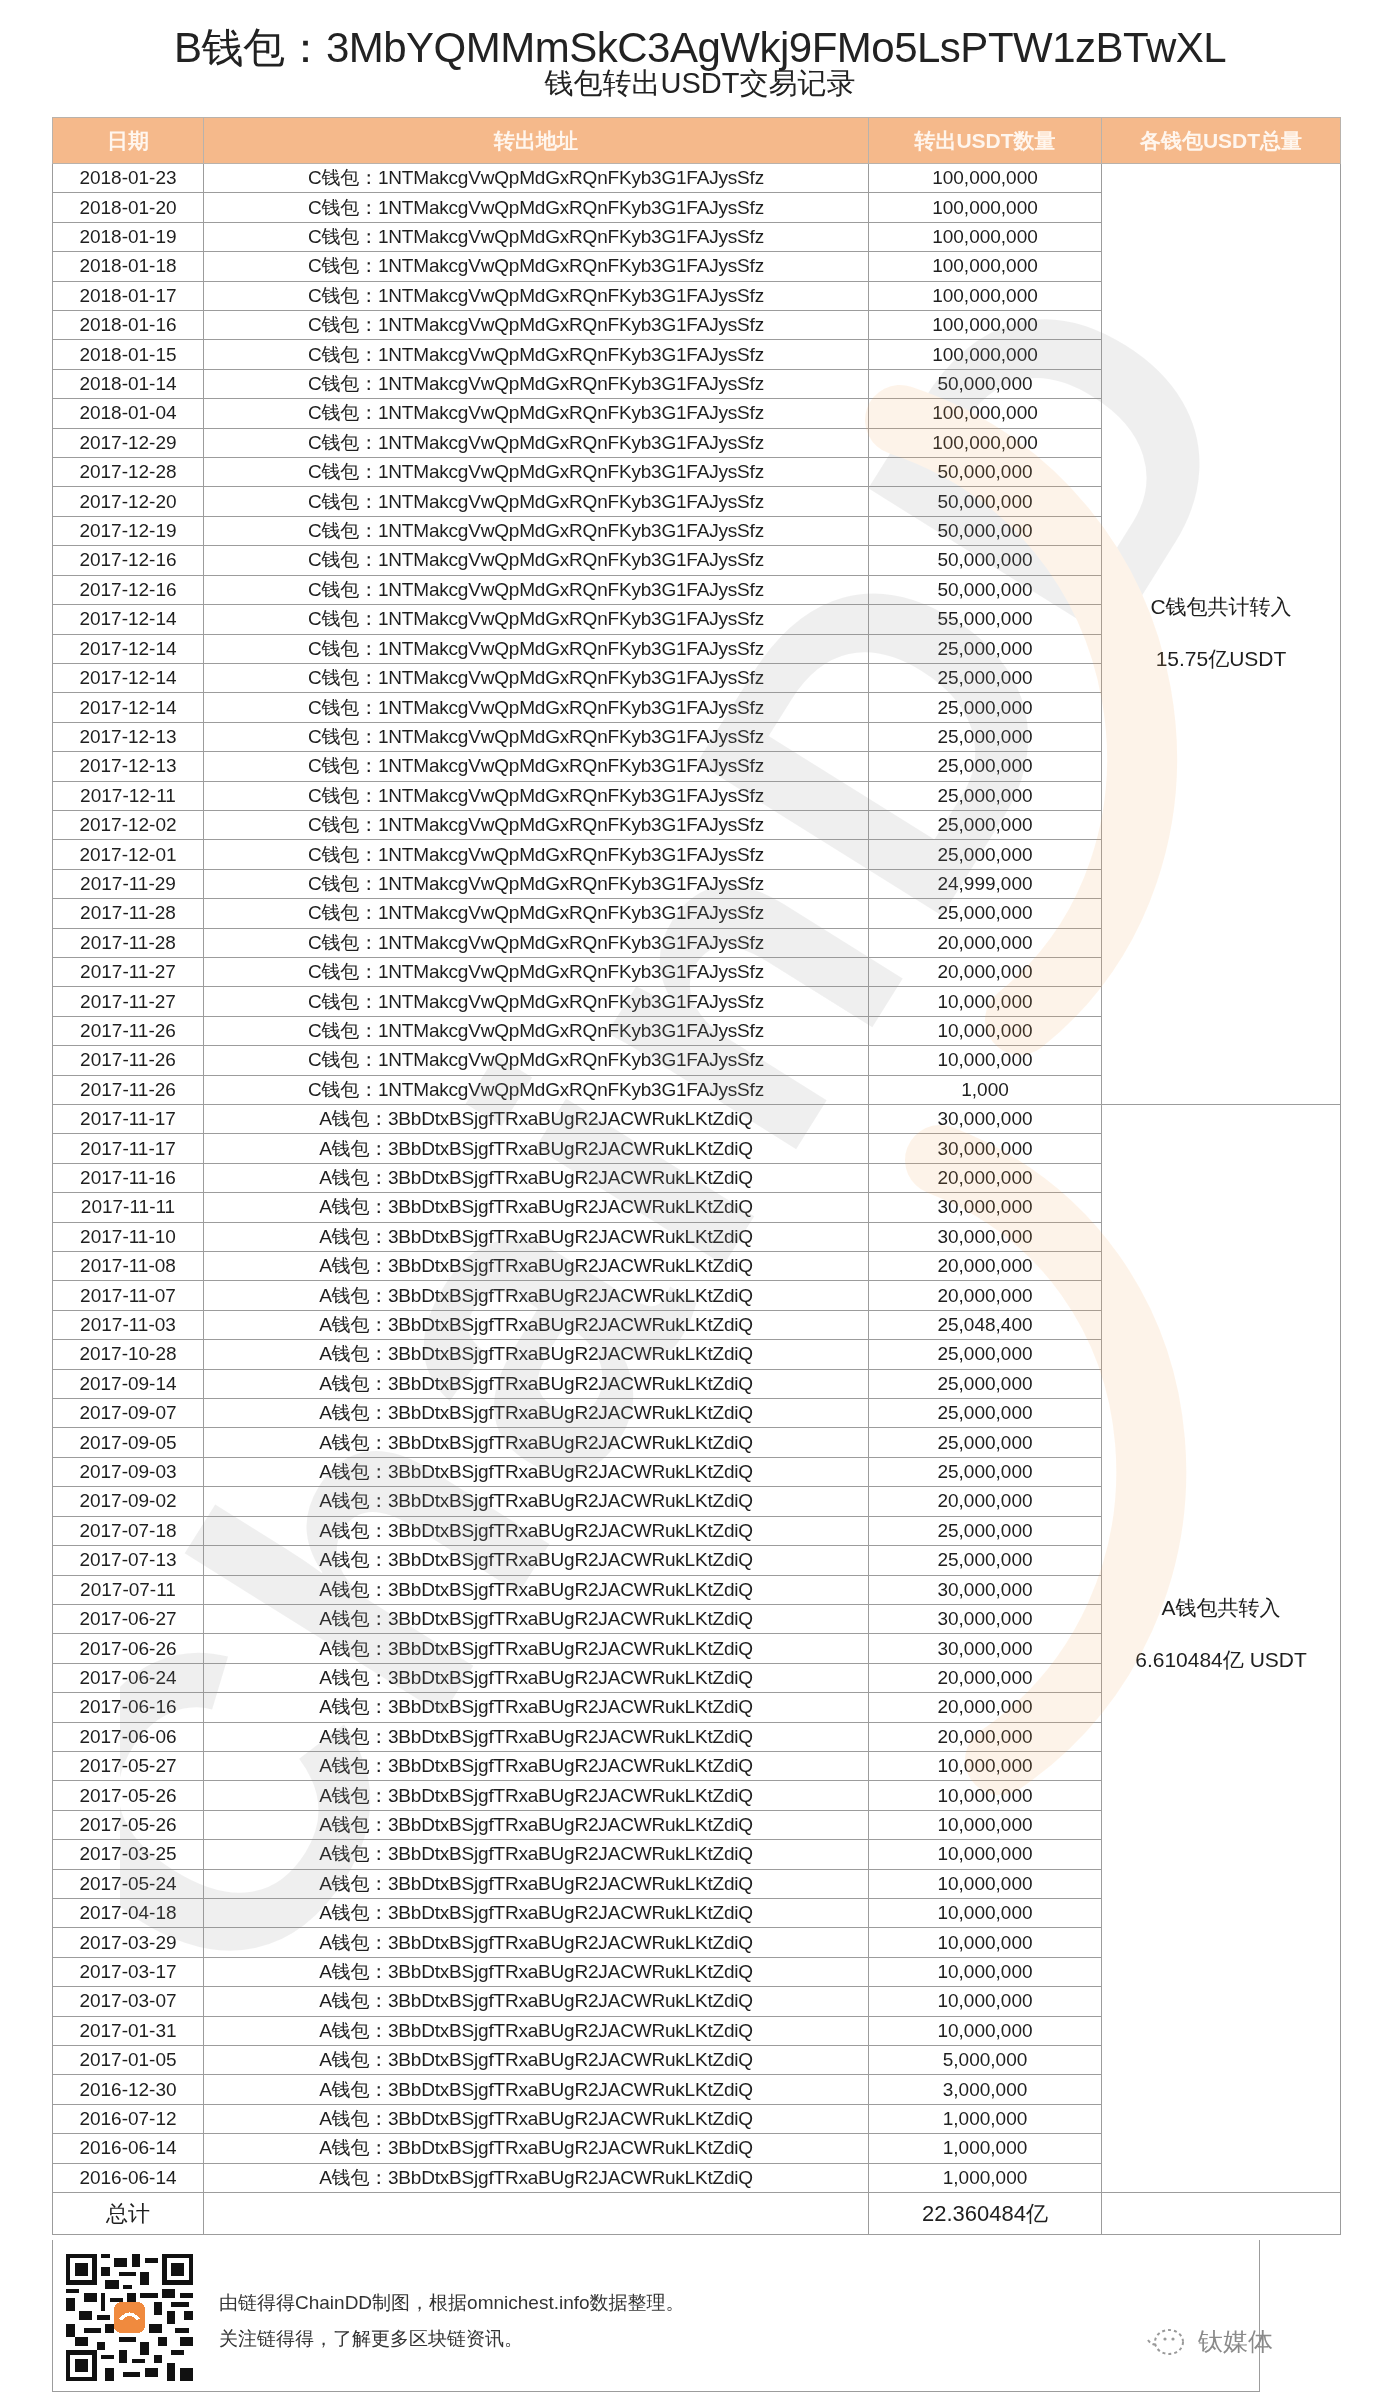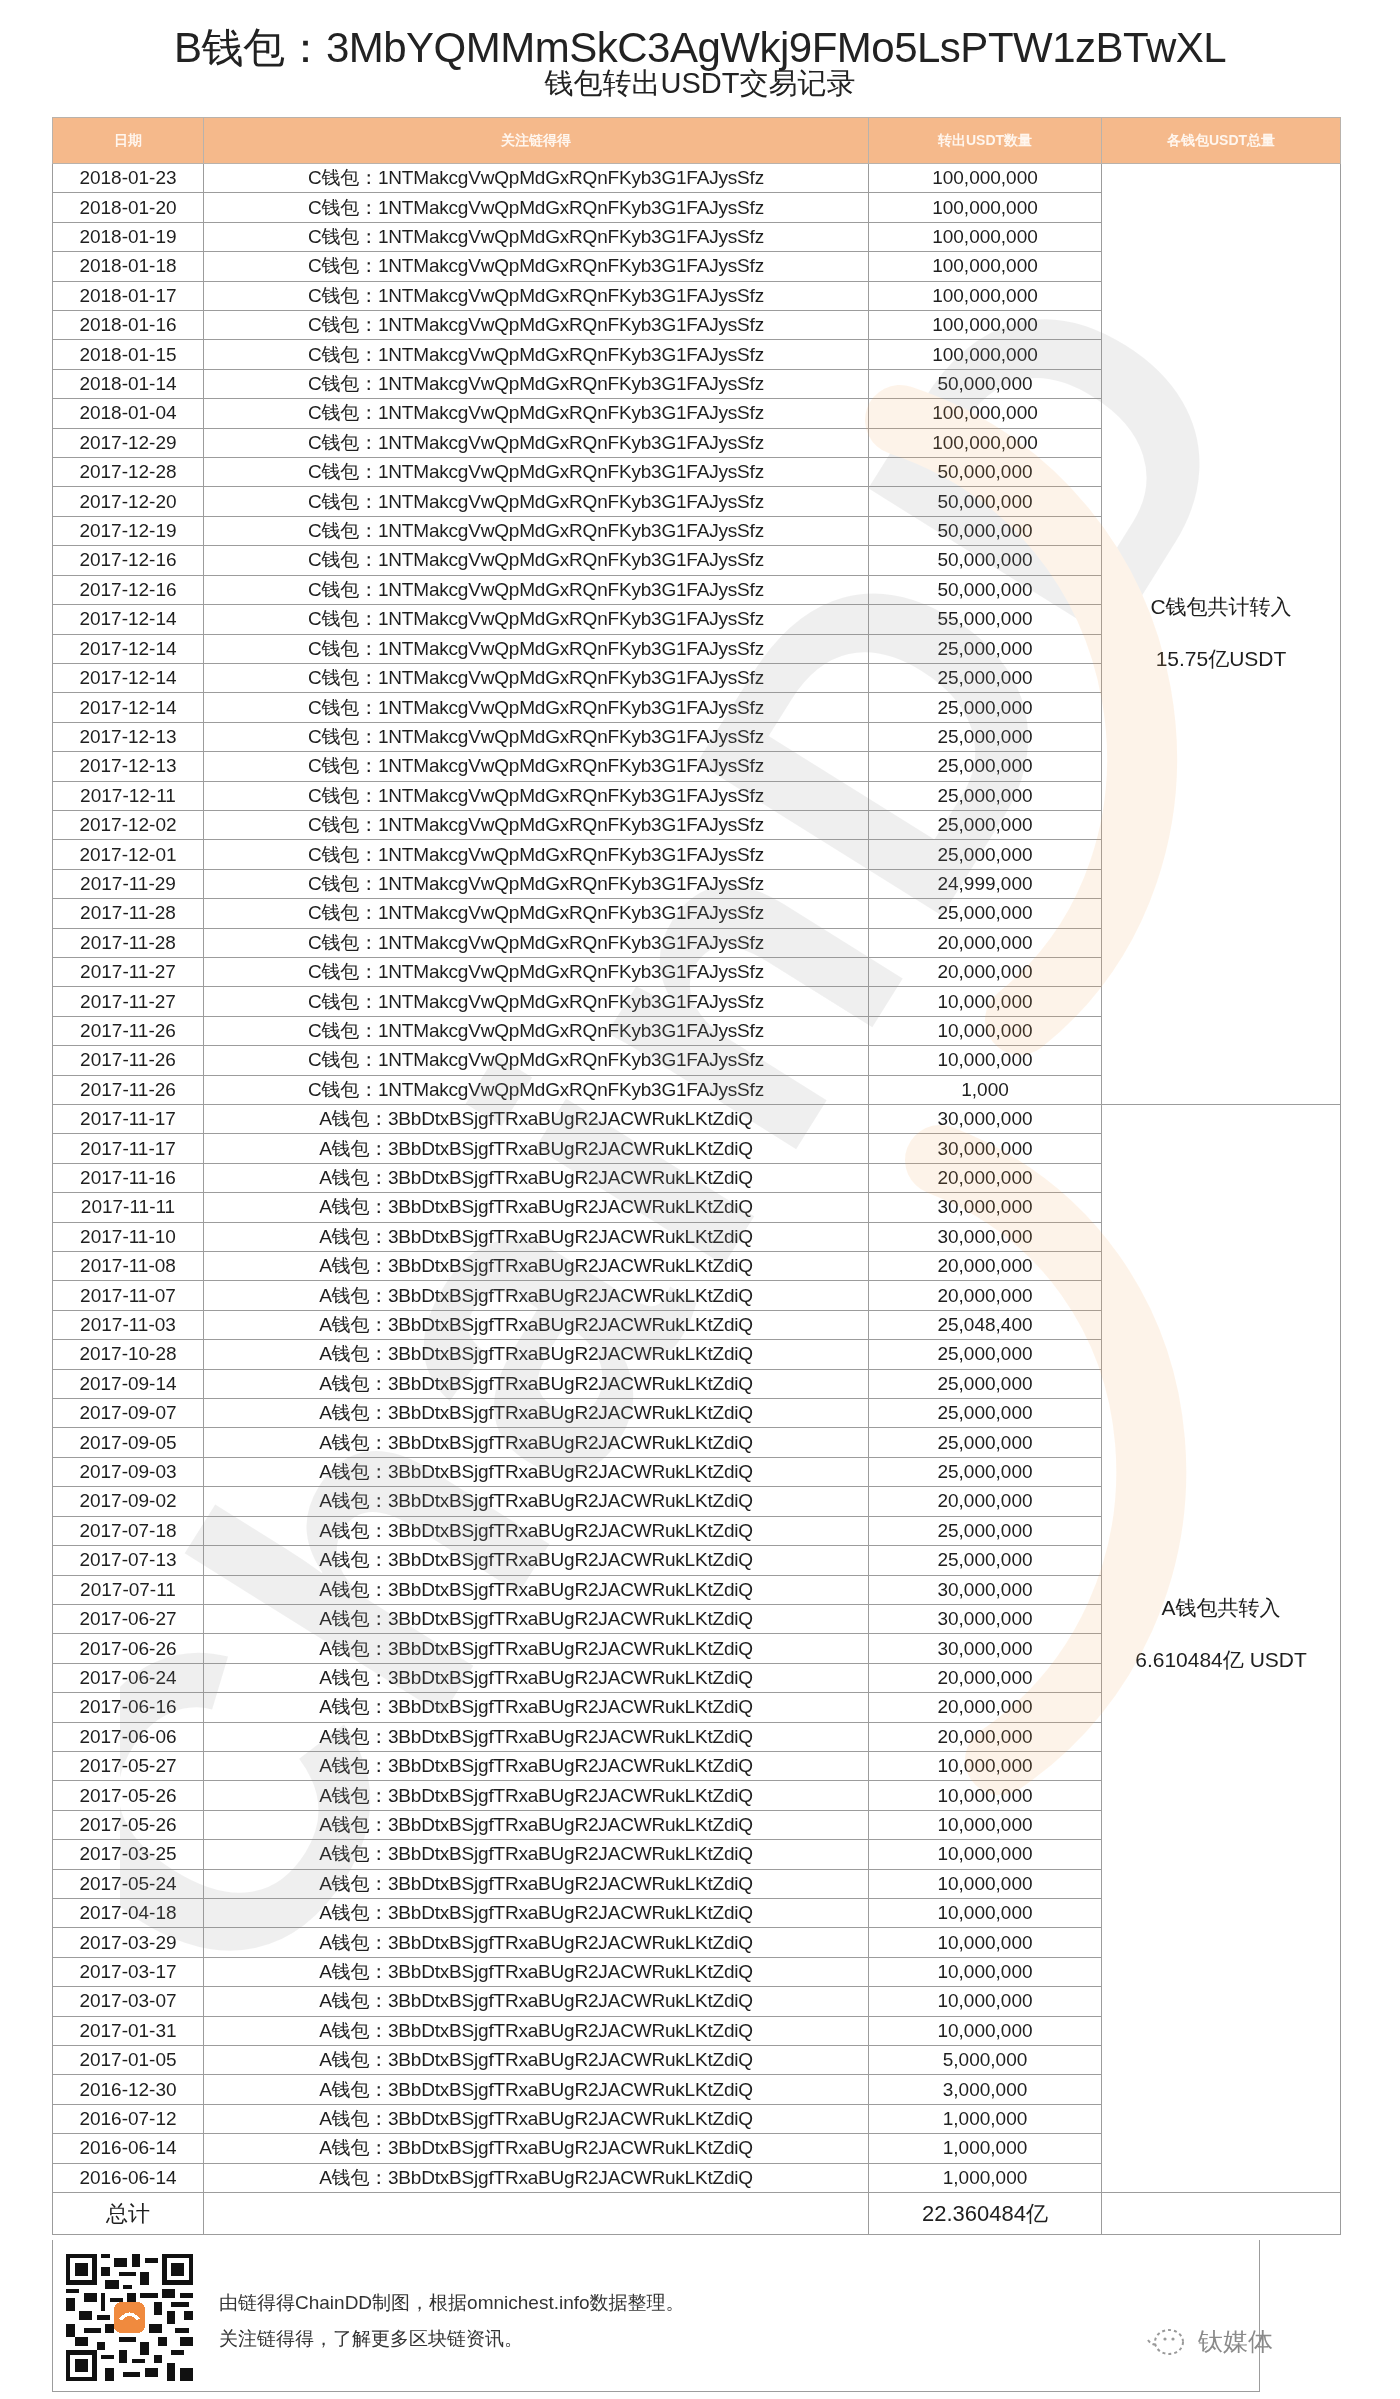--- a/index.html
+++ b/index.html
@@ -15,21 +15,21 @@
   table.records {
     position: absolute; left: 52px; top: 117px; width: 1288px;
     border-collapse: collapse; table-layout: fixed; background: transparent;
   }
   table.records col.c-date { width: 151px; }
   table.records col.c-addr { width: 665px; }
   table.records col.c-amt { width: 233px; }
   table.records col.c-tot { width: 239px; }
   table.records th {
     height: 46px; background: #f5b98b; color: #fff6ee; font-weight: bold;
-    font-size: 14px; border: 1.5px solid #b9b2ab; text-align: center;
+    font-size: 21px; border: 1.5px solid #b9b2ab; text-align: center;
   }
   table.records td {
     height: 29.42px; border: 1.5px solid #9c9c9c; font-size: 19px; text-align: center;
     color: #1e1e1e; white-space: nowrap; padding: 0; line-height: 26px;
   }
   td.addr { letter-spacing: -0.2px; }
   td.tot { vertical-align: top; background: transparent; }
   td.tot .tot-inner { display: flex; flex-direction: column; align-items: center; font-size: 21px; }
   tr.total-row td { height: 42px; font-size: 22px; }
 
@@ -52,21 +52,21 @@
 <table class="records">
   <colgroup>
     <col class="c-date">
       <col class="c-addr">
       <col class="c-amt">
       <col class="c-tot">
   </colgroup>
   <thead>
     <tr>
       <th>日期</th>
-      <th>关注链得得</th>
+      <th>转出地址</th>
       <th>转出USDT数量</th>
       <th>各钱包USDT总量</th>
     </tr>
   </thead>
   <tbody id="tbody">
       <tr>
         <td>2018-01-23</td>
         <td class="addr">C钱包：1NTMakcgVwQpMdGxRQnFKyb3G1FAJysSfz</td>
         <td>100,000,000</td>
         <td class="tot" rowspan="32">

